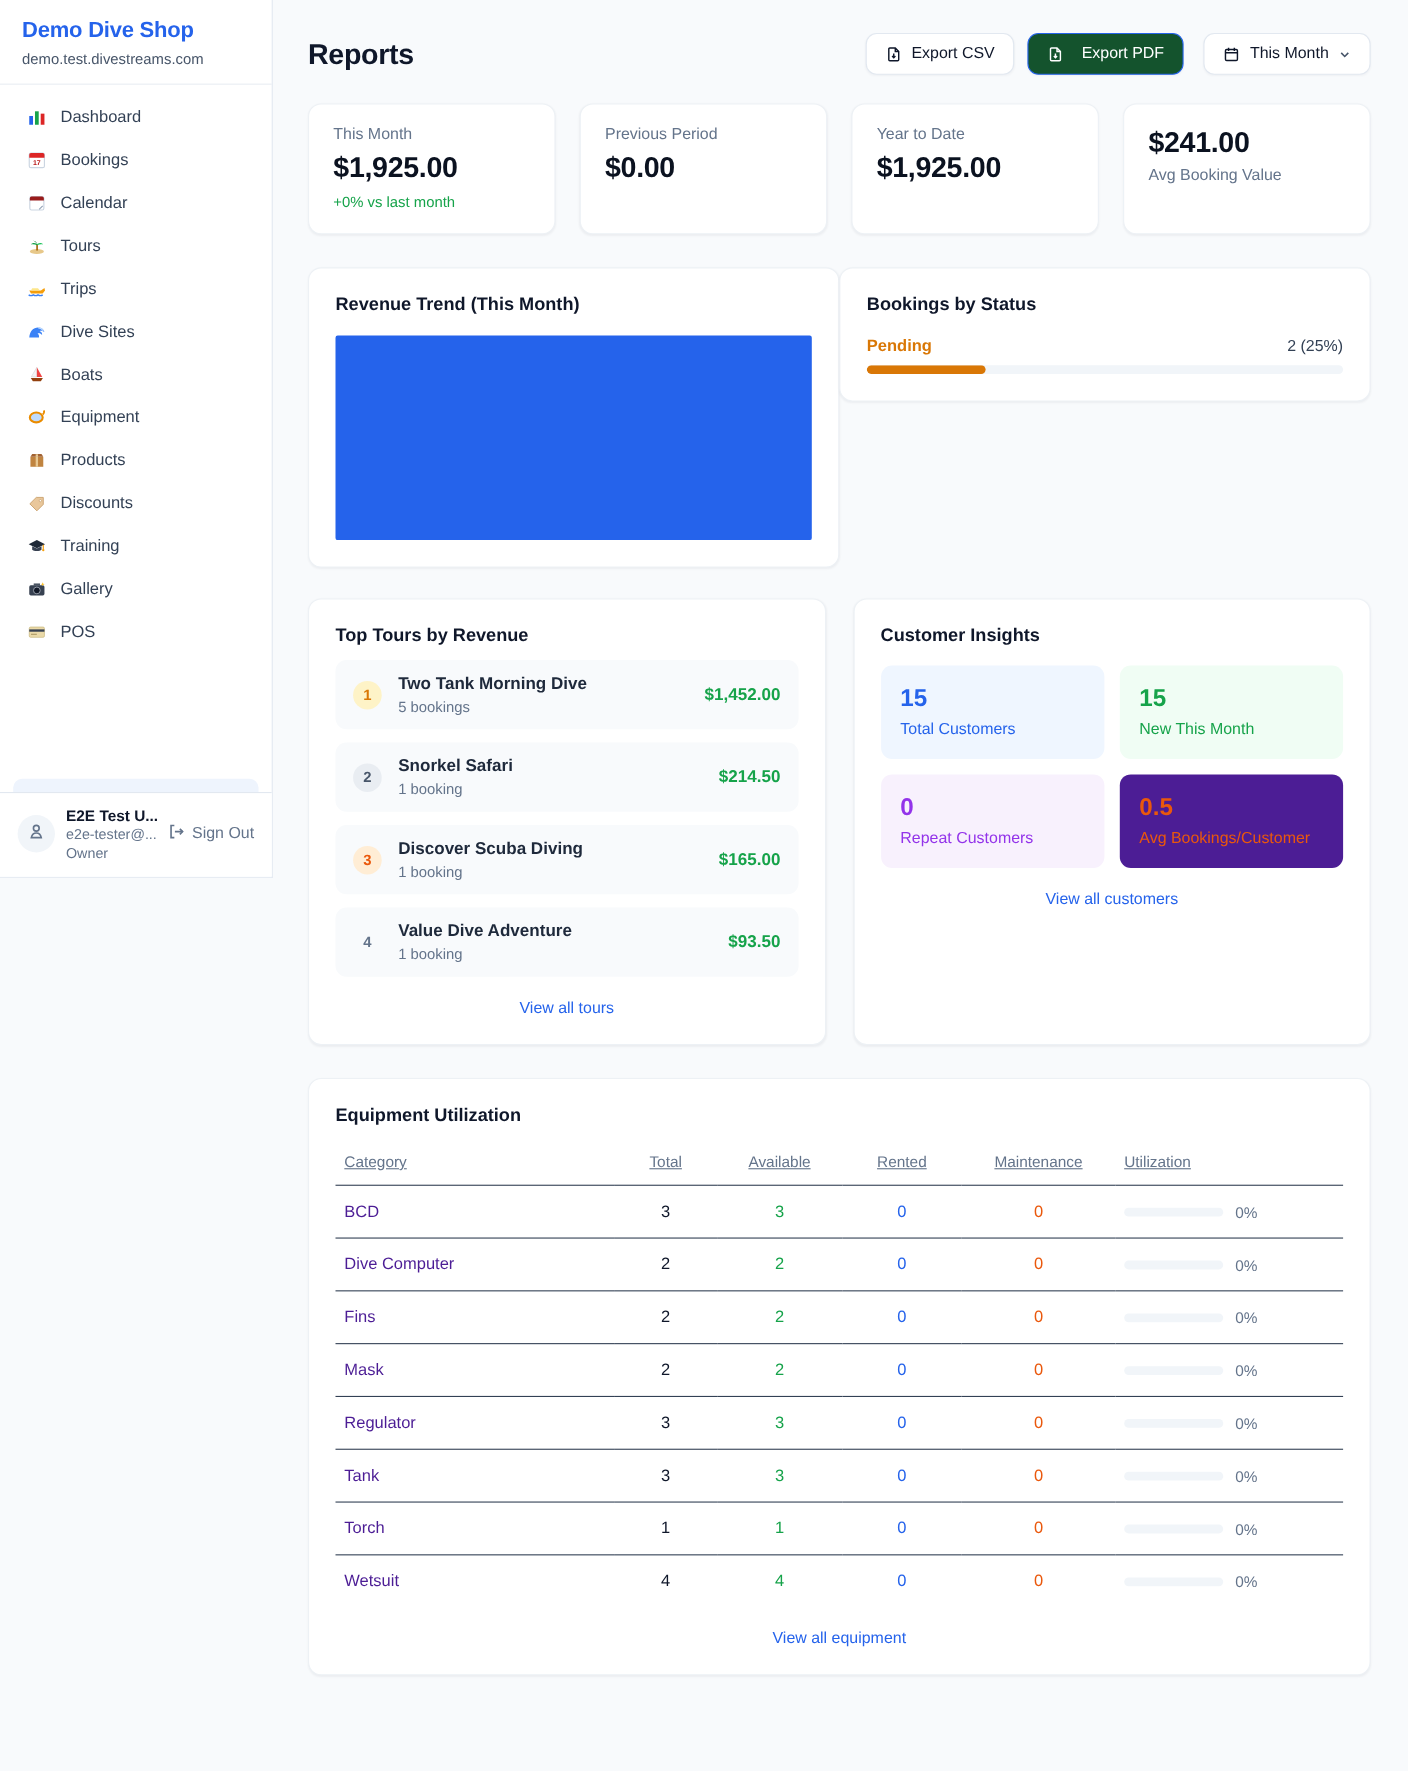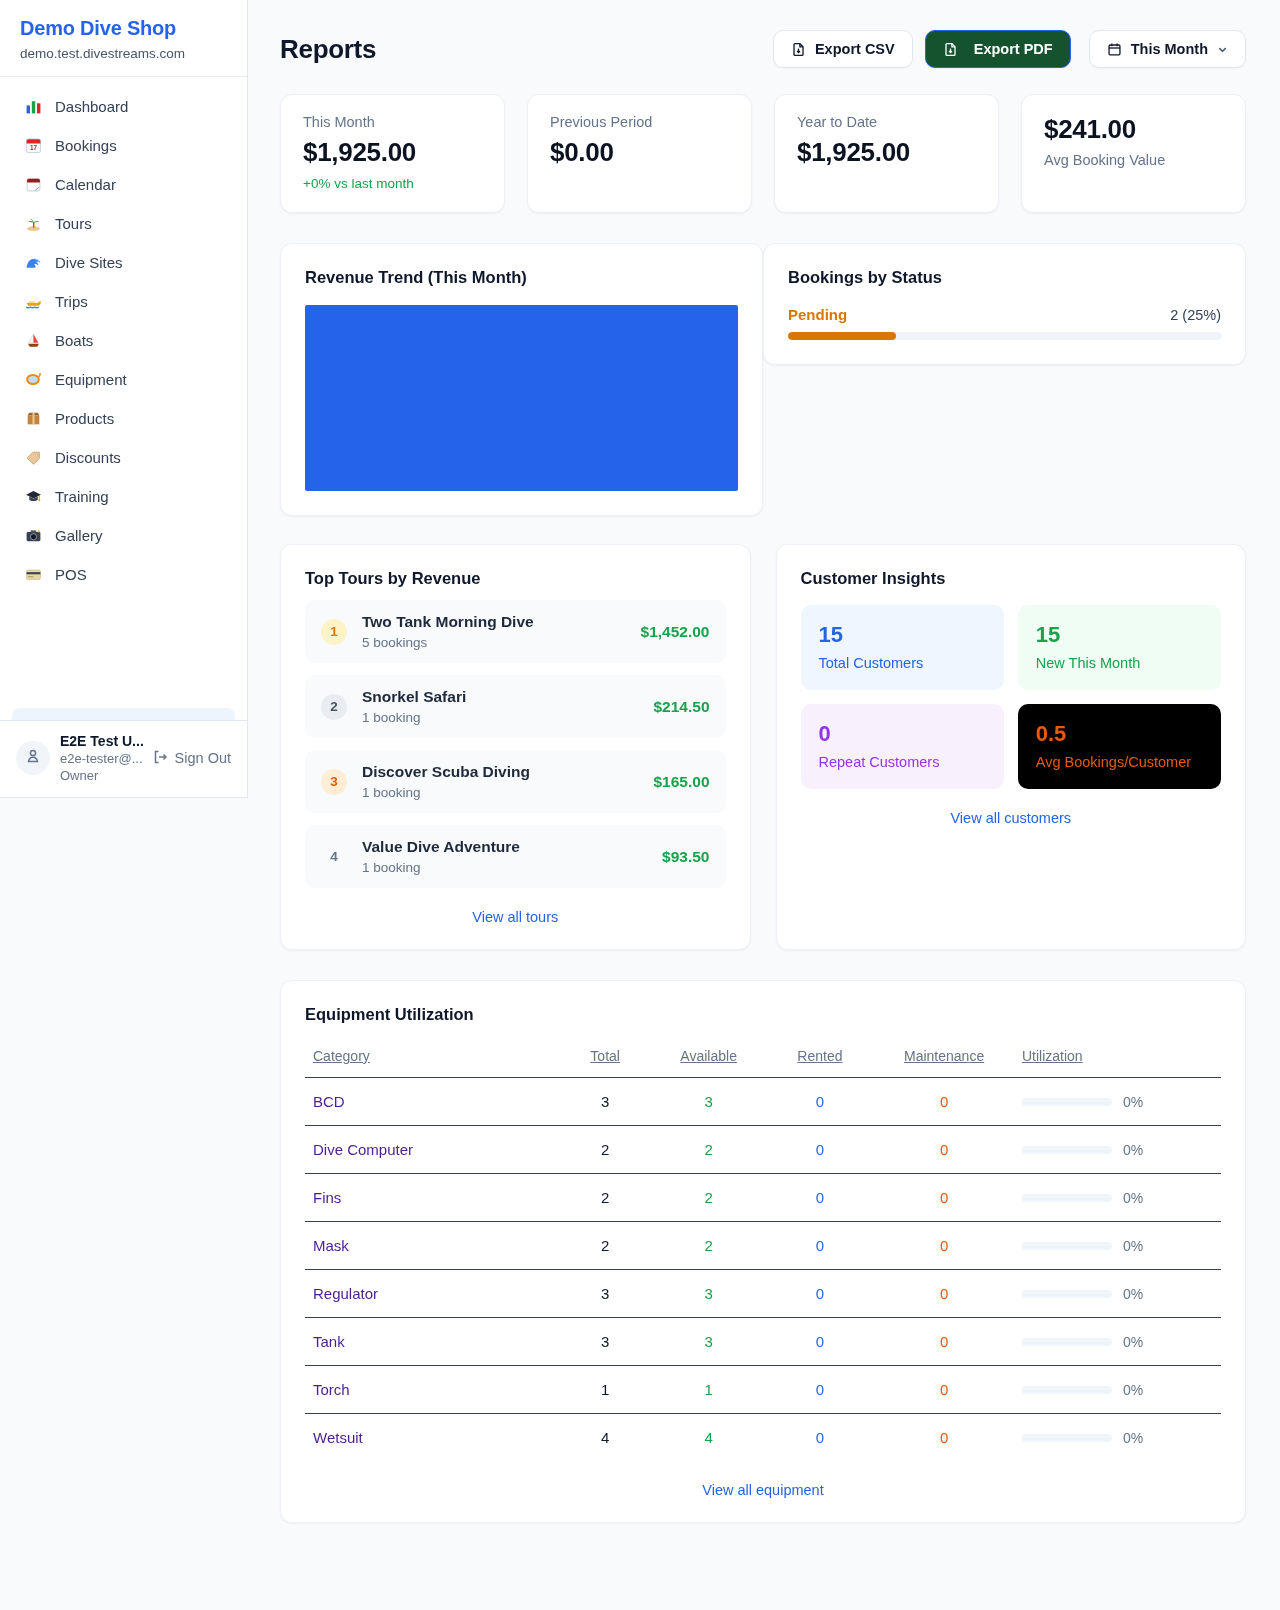--- a/index.html
+++ b/index.html
@@ -38,21 +38,21 @@
   .user-email, .user-role { font-size:13px; color:#64748b; margin-top:2px; white-space:nowrap; }
   .signout { margin-left:auto; display:flex; align-items:center; gap:7px; color:#64748b; font-size:14.5px; cursor:pointer; white-space:nowrap; }
   
   .main { margin-left:248px; padding:30px 34px 40px 32px; }
   .page-head { display:flex; align-items:center; justify-content:space-between; margin-bottom:26px; }
   .page-title { font-size:26px; font-weight:800; letter-spacing:-.3px; }
   .head-actions { display:flex; align-items:center; gap:12px; }
   .btn {
     display:inline-flex; align-items:center; gap:9px; padding:10px 17px;
     border:1px solid #e2e8f0; border-radius:10px; background:#fff;
-    font-size:14.5px; font-weight:700; color:#0f172a; cursor:pointer;
+    font-size:14.5px; font-weight:400; color:#0f172a; cursor:pointer;
     box-shadow:0 1px 2px rgba(15,23,42,.04);
     justify-content:space-between;
   }
   .btn-primary { background:#14532d; border-color:#2563eb; color:#fff;gap:16px; }
   .btn svg { display:block; }
   
   .card {
     background:#fff; border:1px solid #edf1f5; border-radius:12px;
     box-shadow:0 1px 2px rgba(15,23,42,.05);
   }
@@ -168,36 +168,36 @@
             <path d="M8.2 6.5c2.2-1.5 4.2-1.1 5.2.3-2-.4-3.6 0-5.2.6z" fill="#22c55e"></path>
             <path d="M8.2 6.5C7.6 4.4 6.3 3.6 4.8 3.7c1.5.6 2.5 1.6 3.4 2.8z" fill="#15803d"></path>
           </svg>
         </span>
     <span class="nav-label">Tours</span>
   </a>
 
   <a class="nav-item">
     <span class="nav-icon">
           <svg viewBox="0 0 16 16">
-            <path d="M1.5 13C2 7.5 5 4.5 9 4.5c3 0 5 1.7 5.5 4-1.2-1.2-2.7-1.6-4.2-1 1.6.6 2.4 1.9 2.2 3.6-1-1.4-2.3-1.9-3.9-1.5 1.1.8 1.5 1.9 1.2 3.4z" fill="#3b82f6"></path>
-            <path d="M9 4.5c2 .2 3.6 1.2 4.6 2.8" stroke="#bfdbfe" fill="none" stroke-width="1"></path>
-          </svg>
-        </span>
-    <span class="nav-label">Dive Sites</span>
-  </a>
-
-  <a class="nav-item">
-    <span class="nav-icon">
-          <svg viewBox="0 0 16 16">
             <path d="M1.5 9.5h10l3-2.2 .5 2.2-2 2.5H3z" fill="#f59e0b"></path>
             <path d="M4 7.5h5l1.5 2H3z" fill="#fde68a"></path>
             <path d="M1 13.2c1.2.9 2.6.9 4 0 1.4.9 2.8.9 4 0 1.4.9 2.8.9 4 0" stroke="#3b82f6" fill="none" stroke-width="1.2"></path>
           </svg>
         </span>
     <span class="nav-label">Trips</span>
+  </a>
+
+  <a class="nav-item">
+    <span class="nav-icon">
+          <svg viewBox="0 0 16 16">
+            <path d="M1.5 13C2 7.5 5 4.5 9 4.5c3 0 5 1.7 5.5 4-1.2-1.2-2.7-1.6-4.2-1 1.6.6 2.4 1.9 2.2 3.6-1-1.4-2.3-1.9-3.9-1.5 1.1.8 1.5 1.9 1.2 3.4z" fill="#3b82f6"></path>
+            <path d="M9 4.5c2 .2 3.6 1.2 4.6 2.8" stroke="#bfdbfe" fill="none" stroke-width="1"></path>
+          </svg>
+        </span>
+    <span class="nav-label">Dive Sites</span>
   </a>
 
   <a class="nav-item">
     <span class="nav-icon">
           <svg viewBox="0 0 16 16">
             <path d="M8 1.8v8.2H3.2z" fill="#f4f4f5" stroke="#d4d4d8" stroke-width=".5"></path>
             <path d="M8 1.8v8.2h4.6z" fill="#ef4444"></path>
             <path d="M2.8 11h10.4l-1.8 2.8H4.6z" fill="#92400e"></path>
           </svg>
         </span>
@@ -434,21 +434,21 @@
           <div class="tile-label" style="color: rgb(37, 99, 235);">Total Customers</div>
         </div>
         <div class="tile" style="background: rgb(240, 253, 244);">
           <div class="tile-value" style="color: rgb(22, 163, 74);">15</div>
           <div class="tile-label" style="color: rgb(22, 163, 74);">New This Month</div>
         </div>
         <div class="tile" style="background: rgb(248, 241, 253);">
           <div class="tile-value" style="color: rgb(147, 51, 234);">0</div>
           <div class="tile-label" style="color: rgb(147, 51, 234);">Repeat Customers</div>
         </div>
-        <div class="tile" style="background: #000000;">
+        <div class="tile" style="background: #4c1d95;">
           <div class="tile-value" style="color: rgb(234, 88, 12);">0.5</div>
           <div class="tile-label" style="color: rgb(234, 88, 12);">Avg Bookings/Customer</div>
         </div>
       </div>
       <a class="view-all">View all customers</a>
     </div>
   </div>
 
   <div class="card panel">
     <div class="panel-title">Equipment Utilization</div>

